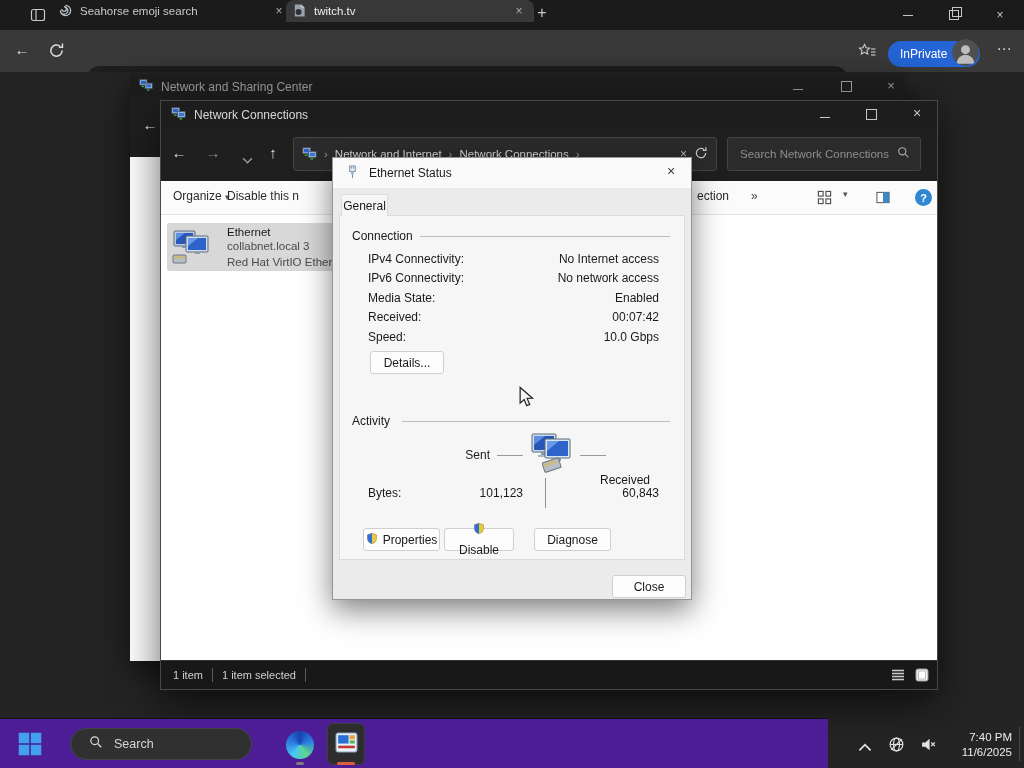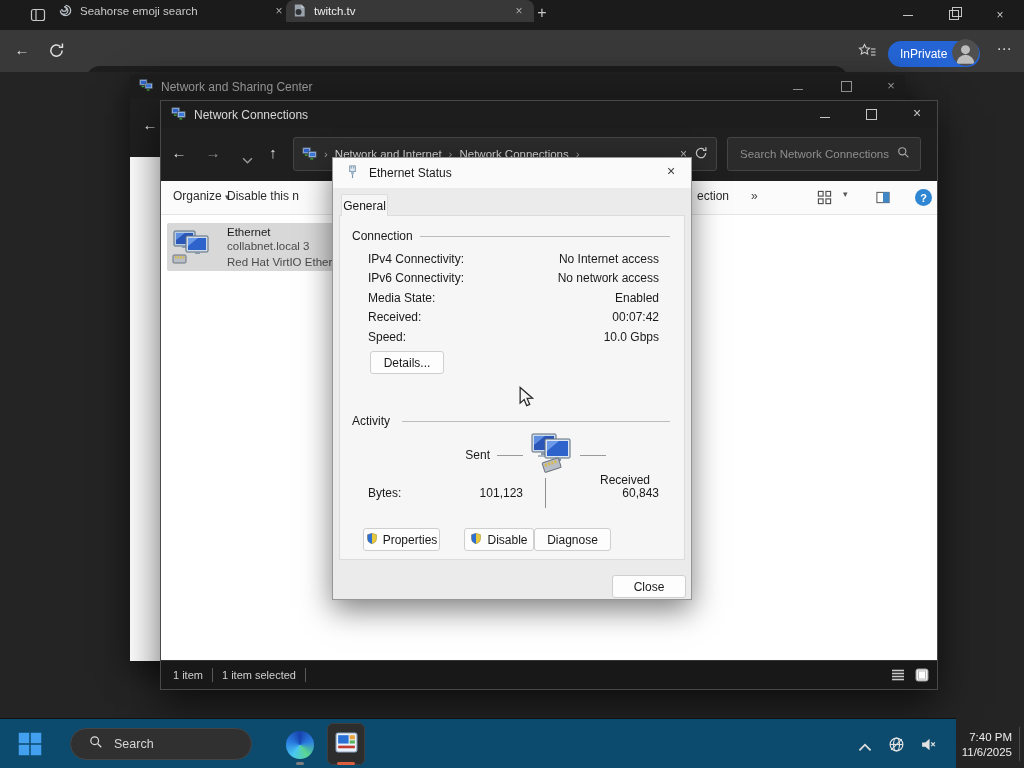--- a/index.html
+++ b/index.html
@@ -54,21 +54,21 @@
   .dlg-title{height:30px;background:#fafafa;display:flex;align-items:center;position:relative;}
   .dlg-tab{position:absolute;left:8px;top:36px;width:47px;height:22px;background:#f6f6f6;border:1px solid #dcdcdc;
     border-bottom:none;border-radius:2px 2px 0 0;z-index:2;display:flex;align-items:center;justify-content:center;box-sizing:border-box;}
   .dlg-page{position:absolute;left:6px;top:57px;width:346px;height:345px;background:#f6f6f6;border:1px solid #dcdcdc;box-sizing:border-box;z-index:1;}
   .gline{position:absolute;height:1px;background:#bcbcbc;}
   .drow{position:absolute;left:28px;width:291px;height:19.5px;display:flex;justify-content:space-between;align-items:center;}
   .btn{position:absolute;background:#fdfdfd;border:1px solid #cfcfcf;border-radius:3px;font-size:12px;color:#1a1a1a;
     display:flex;align-items:center;justify-content:center;gap:5px;box-sizing:border-box;font-family:inherit;}
   .ralign{text-align:right;display:inline-block;position:absolute;}
   
-  .taskbar{left:0;top:718px;width:956px;height:50px;background:#0c4a6e;z-index:6;border-top:1px solid #111;box-sizing:border-box;}
+  .taskbar{left:0;top:718px;width:828px;height:50px;background:#4c1d95;z-index:6;border-top:1px solid #111;box-sizing:border-box;}
   .tsearch{position:absolute;left:70px;top:9px;width:182px;height:32px;background:#303030;border:1px solid #454545;
     border-radius:16px;box-sizing:border-box;display:flex;align-items:center;padding:0 0 0 18px;gap:9px;}
   .tsearch input{flex:1;background:transparent;border:none;outline:none;color:#dcdcdc;font-size:12.5px;font-family:inherit;}
   .tsearch input::placeholder{color:#d6d6d6;}
   .edge{position:absolute;left:286px;top:12px;width:28px;height:28px;border-radius:50%;
     background:conic-gradient(from 215deg,#49c7f2,#2a7de0,#1743ae,#2a7de0,#5bd690,#49c7f2);}
   .ncbtn{position:absolute;left:327px;top:4px;width:38px;height:42px;background:#2d2d2d;border:1px solid #3e3e3e;
     border-radius:6px;box-sizing:border-box;display:flex;align-items:center;justify-content:center;}
   .indicator{position:absolute;border-radius:2px;}
   .clock{position:absolute;left:934px;top:11px;width:78px;display:flex;flex-direction:column;align-items:flex-end;
@@ -343,21 +343,21 @@
       <span class="abs ralign" style="left:105px;top:270px;width:78px;">101,123</span>
       <span class="abs" style="left:205px;top:262px;width:1px;height:30px;background:#8f8f8f;"></span>
       <span class="abs ralign" style="left:240px;top:270px;width:79px;">60,843</span>
       <button class="btn" style="left:23px;top:312px;width:77px;height:23px;">
           <span><svg width="12" height="13" viewBox="0 0 16 16">
               <path d="M8 1 L14 3 V8 C14 12 11.5 14 8 15 C4.5 14 2 12 2 8 V3 Z" fill="#e8c93e" stroke="#8a7a20" stroke-width="0.6"></path>
               <path d="M8 1 L2 3 V8 C2 12 4.5 14 8 15 Z" fill="#2f6fd4"></path>
             </svg></span>
           <span>Properties</span>
         </button>
-      <button class="btn" style="left:124px;top:312px;width:70px;height:23px;">
+      <button class="btn" style="left:104px;top:312px;width:70px;height:23px;flex-direction:column;">
           <span><svg width="12" height="13" viewBox="0 0 16 16">
               <path d="M8 1 L14 3 V8 C14 12 11.5 14 8 15 C4.5 14 2 12 2 8 V3 Z" fill="#e8c93e" stroke="#8a7a20" stroke-width="0.6"></path>
               <path d="M8 1 L2 3 V8 C2 12 4.5 14 8 15 Z" fill="#2f6fd4"></path>
             </svg></span>
           <span>Disable</span>
         </button>
       <button class="btn" style="left:194px;top:312px;width:77px;height:23px;">Diagnose</button>
     </div>
     <button class="btn" style="left:279px;top:417px;width:74px;height:23px;">Close</button>
   </div>

